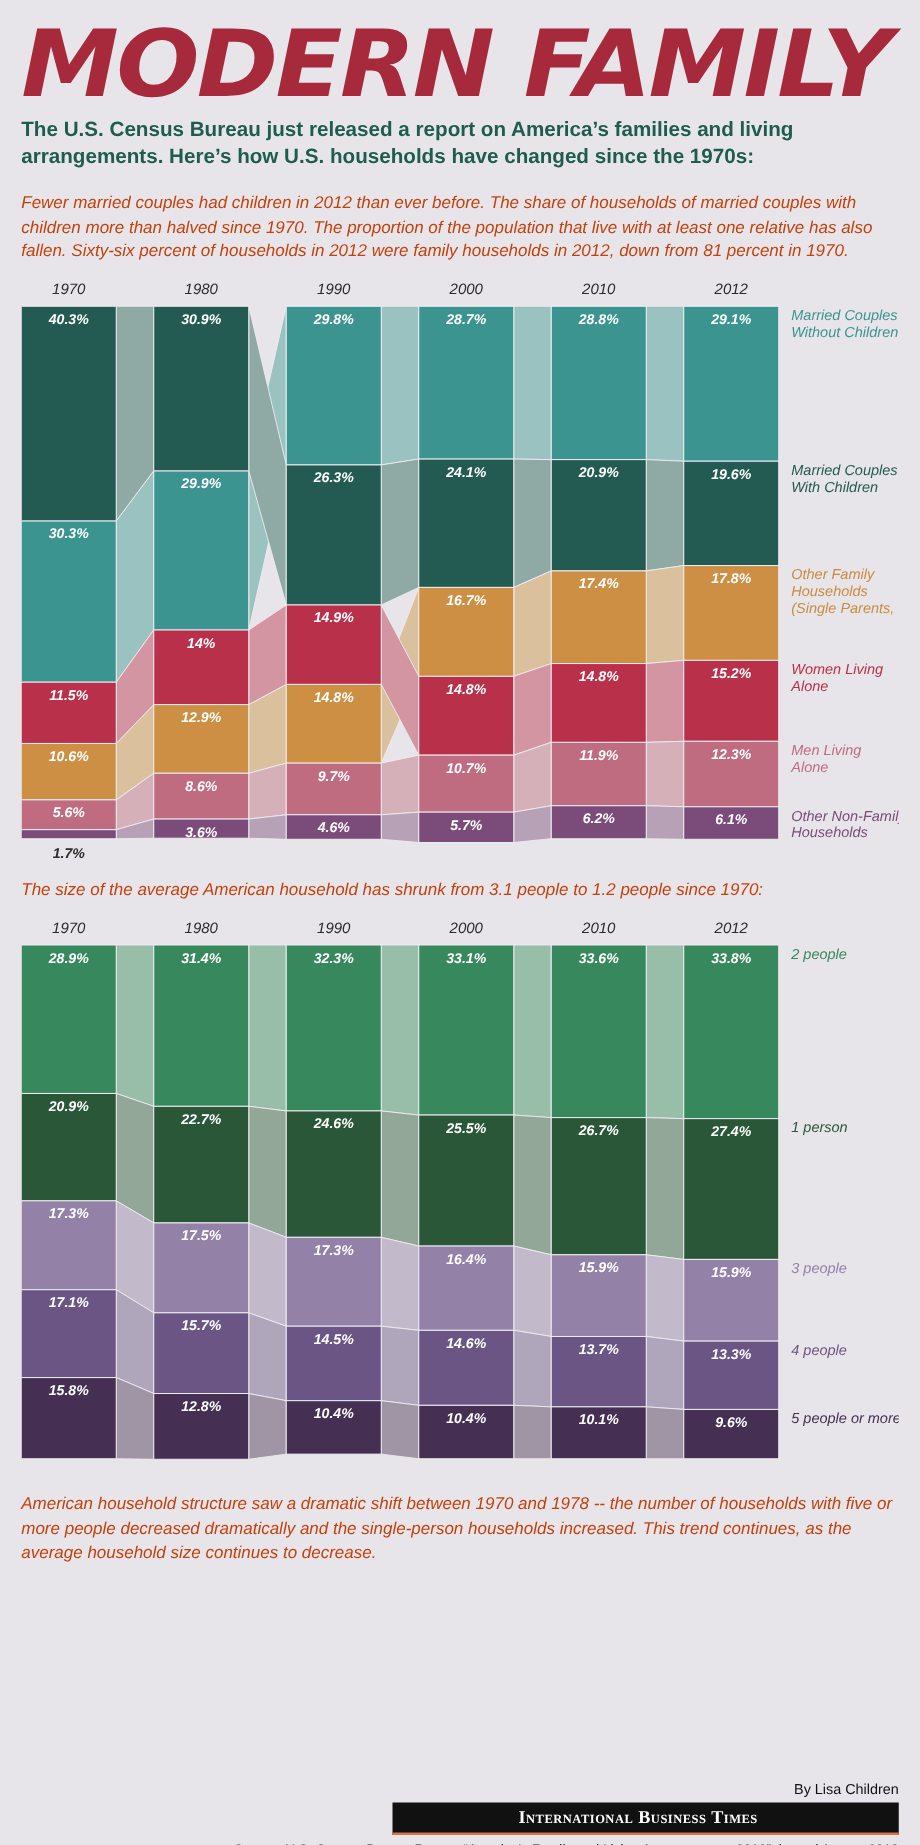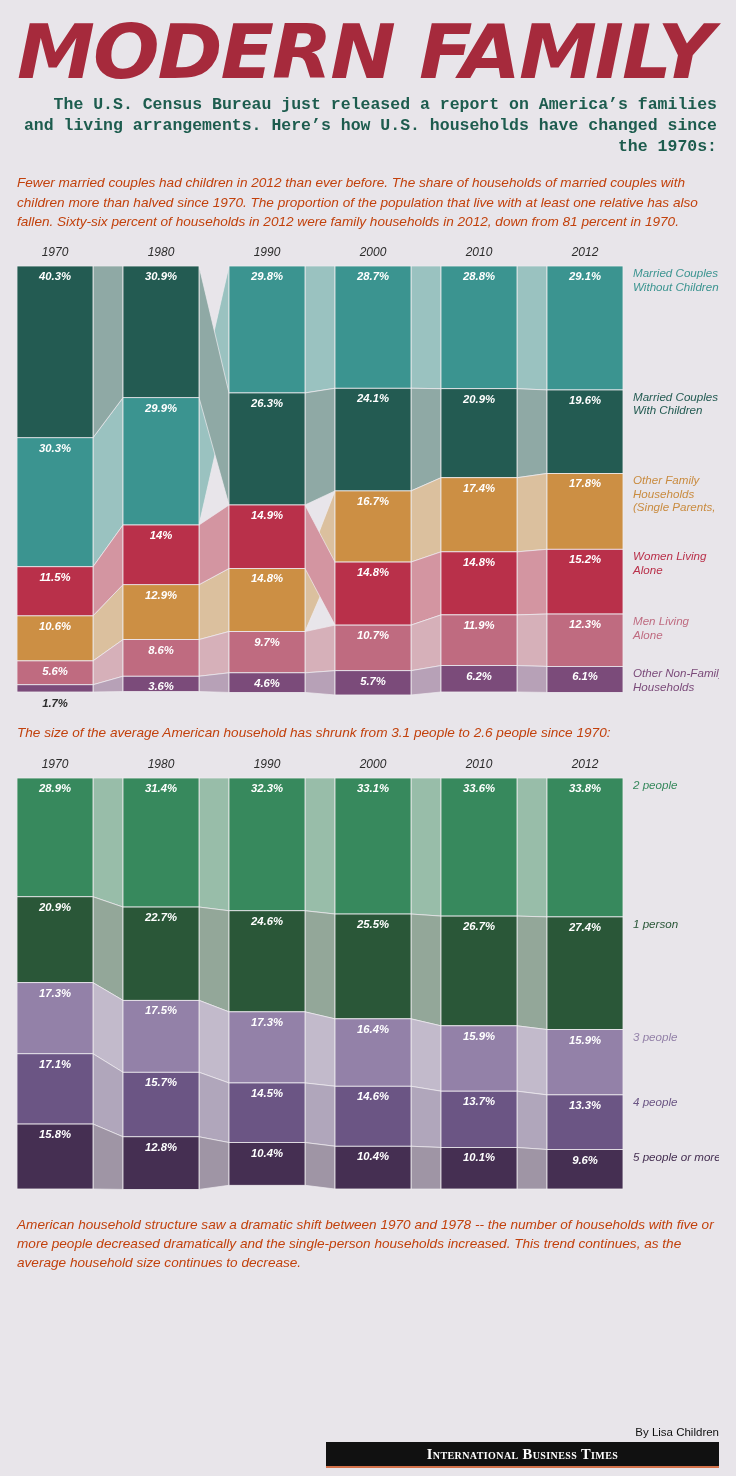--- a/index.html
+++ b/index.html
@@ -20,28 +20,27 @@
     font-size:74px;
     line-height:0.92;
     letter-spacing:-2px;
     color:#a62a3c;
     margin:18px 0 0 0;
     transform:scaleX(1.06);
     transform-origin:left center;
     white-space:nowrap;
   }
   #subtitle{
-    font-family:Liberation Mono, monospace;
+    font-family:Liberation Sans, sans-serif;
     font-weight:bold;
     font-size:16.5px;
     line-height:1.28;
     color:#1d5c4e;
     margin:8px 0 0 0;
     max-width:700px;
-    text-align:right;
   }
   .para{
     font-style:italic;
     font-size:13.6px;
     line-height:1.42;
     color:#c2410c;
     margin:16px 0 0 0;
     max-width:706px;
   }
   .para.tight{margin-top:14px;}
@@ -72,21 +71,21 @@
 
   #footer{position:absolute;left:17px;right:17px;bottom:8px;}
   .byline{
     font-size:11.5px;text-align:right;color:#111;margin:0 0 4px 0;
   }
   .ibtbar{
     background:#111;color:#fff;text-align:center;
     font-family:"Liberation Serif", serif;
     font-variant:small-caps;font-weight:bold;
     font-size:14.5px;letter-spacing:0.4px;
-    padding:4px 0 3px 0;
+    padding:4px 12px 3px 0;
     border-bottom:2.5px solid #d4724a;
     width:393px;margin-left:auto;
   }
   .source{
     font-size:11px;text-align:right;color:#111;margin-top:6px;
   }
 </style>
 </head>
 <body>
 
@@ -210,21 +209,21 @@
         <text x="568" y="441.44" class="vallbl">6.1%</text>
         <text x="616" y="38" class="catlbl" fill="#3b9490"><tspan x="616" dy="0">Married Couples</tspan><tspan x="616" dy="13.5">Without Children</tspan></text>
         <text x="616" y="161.966" class="catlbl" fill="#235b52"><tspan x="616" dy="0">Married Couples</tspan><tspan x="616" dy="13.5">With Children</tspan></text>
         <text x="616" y="245.462" class="catlbl" fill="#c98b3f"><tspan x="616" dy="0">Other Family</tspan><tspan x="616" dy="13.5">Households</tspan><tspan x="616" dy="13.5">(Single Parents, etc)</tspan></text>
         <text x="616" y="321.28999999999996" class="catlbl" fill="#b9304a"><tspan x="616" dy="0">Women Living</tspan><tspan x="616" dy="13.5">Alone</tspan></text>
         <text x="616" y="386.042" class="catlbl" fill="#bf6b80"><tspan x="616" dy="0">Men Living</tspan><tspan x="616" dy="13.5">Alone</tspan></text>
         <text x="616" y="438.44" class="catlbl" fill="#7b4b7a"><tspan x="616" dy="0">Other Non-Family</tspan><tspan x="616" dy="13.5">Households</tspan></text>
       </svg>
   </div>
 
-  <p class="para tight">The size of the average American household has shrunk from 3.1 people to 2.6 people since 1970:</p>
+  <p class="para tight">The size of the average American household has shrunk from 3.1 people to 1.2 people since 1970:</p>
 
   <div class="chartwrap">
     <svg id="svg-chart-1" width="702" height="448">
         <text x="38" y="17" class="yearlbl">1970</text>
         <text x="144" y="17" class="yearlbl">1980</text>
         <text x="250" y="17" class="yearlbl">1990</text>
         <text x="356" y="17" class="yearlbl">2000</text>
         <text x="462" y="17" class="yearlbl">2010</text>
         <text x="568" y="17" class="yearlbl">2012</text>
         <path d="M 76 27 L 106 27 L 106 156.054 L 76 145.779 Z" fill="#98bda9" stroke="#efedf1" stroke-width="0.7"></path>

